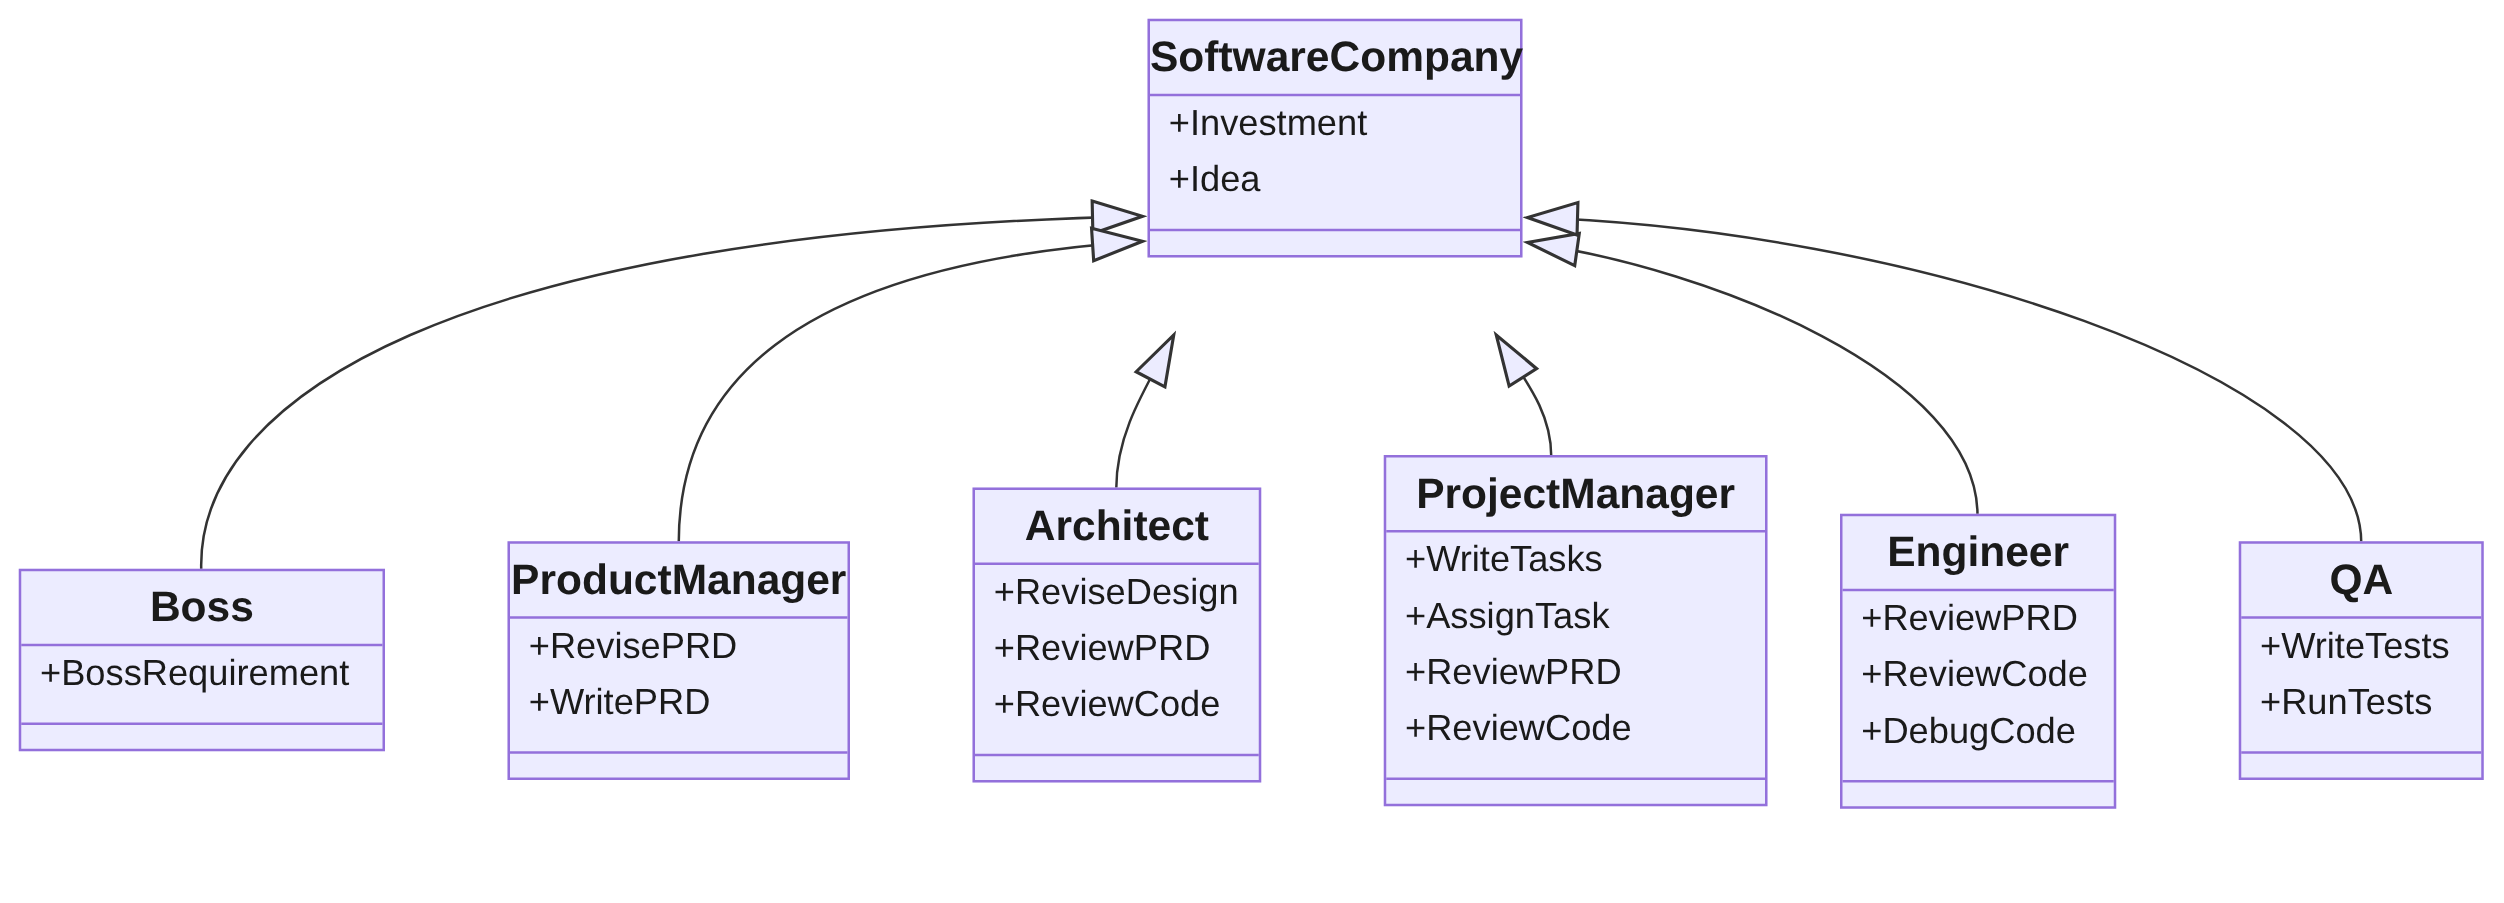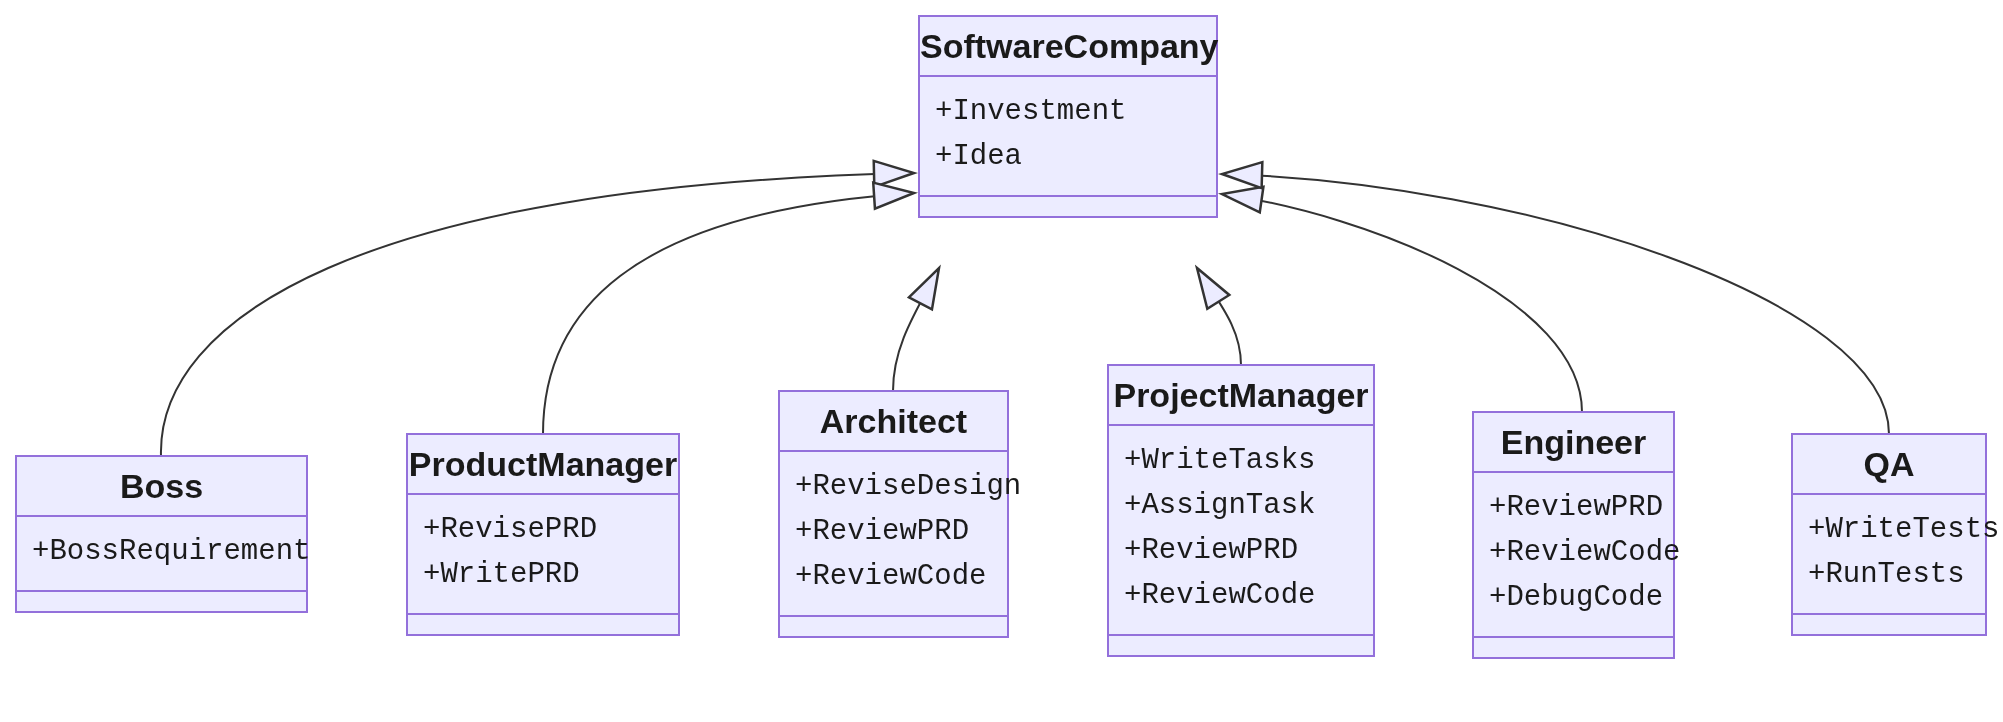--- a/index.html
+++ b/index.html
@@ -45,39 +45,38 @@
   .uml-title {
     height: 60px;
     line-height: 58px;
     text-align: center;
     font-weight: bold;
     font-size: 34px;
     border-bottom: 2px solid var(--node-border);
     white-space: nowrap;
   }
   .uml-attrs {
-    padding: 12px 10px 16px 15px;
+    padding: 0 10px 16px 15px;
     border-bottom: 2px solid var(--node-border);
-    font-family: Liberation Mono, monospace;
   }
   .uml-attr {
     font-size: 29px;
     line-height: 45px;
     white-space: nowrap;
   }
   .uml-methods-empty {
     height: 19px;
   }
   
   .c-softwarecompany { left: 918px; top: 15px;  width: 300px; }
   .c-boss            { left: 15px;  top: 455px; width: 293px; }
   .c-productmanager  { left: 406px; top: 433px; width: 274px; }
   .c-architect       { left: 778px; top: 390px; width: 231px; }
-  .c-projectmanager  { left: 1107px;top: 364px; width: 268px; }
-  .c-engineer        { left: 1472px;top: 411px; width: 203px; }
+  .c-projectmanager  { left: 1107px;top: 364px; width: 307px; }
+  .c-engineer        { left: 1472px;top: 411px; width: 221px; }
   .c-qa              { left: 1791px;top: 433px; width: 196px; }
 </style>
 </head>
 <body>
 
 <div id="canvas">
 
   <svg id="edges-svg" viewBox="0 0 2003 722" xmlns="http://www.w3.org/2000/svg">
     <defs>
       <marker id="hollow-triangle" markerUnits="userSpaceOnUse" markerWidth="46" markerHeight="32" refX="42" refY="15" orient="auto">

